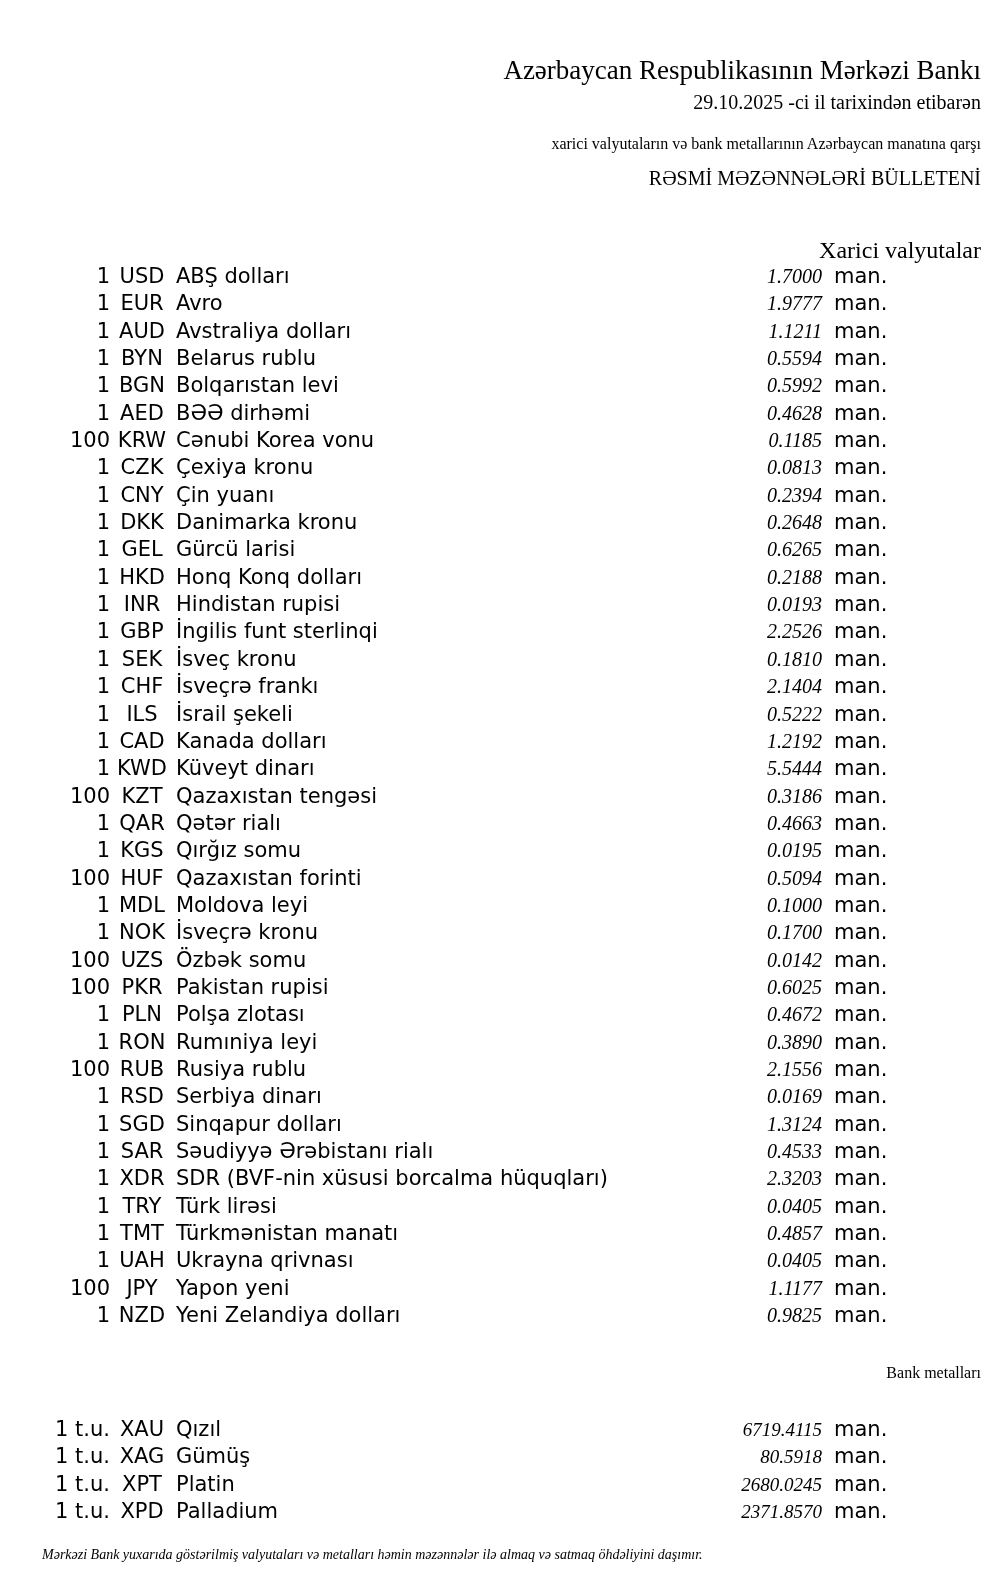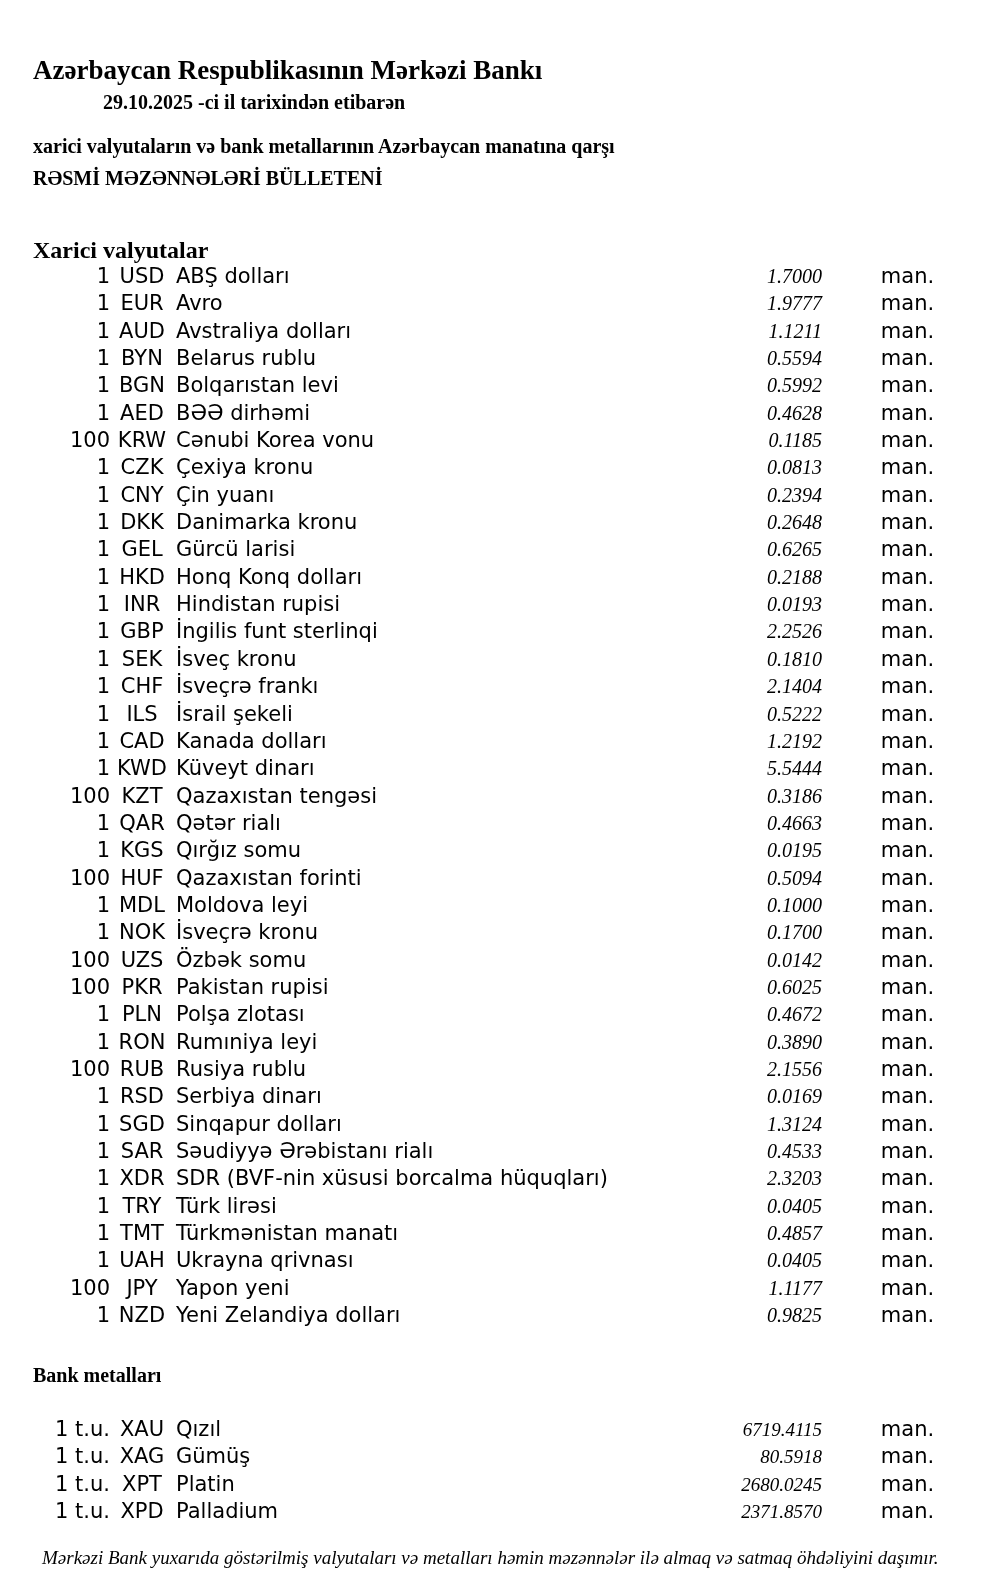--- a/index.html
+++ b/index.html
@@ -2,55 +2,55 @@
 <html><head>
 <meta charset="utf-8">
 <style>
   html,body{margin:0;padding:0;}
   body{
     width:981px;height:1583px;position:relative;overflow:hidden;
     background:#ffffff;color:#000000;
     font-family:"DejaVu Sans",sans-serif;
   }
   .heading{
-    position:absolute;left:33px;right:0;text-align:left;
-    font-family:"Liberation Serif",serif;font-weight:bold;line-height:1;
+    position:absolute;left:33px;right:0;text-align:right;
+    font-family:"Liberation Serif",serif;font-weight:normal;line-height:1;
     white-space:nowrap;
   }
   .title-line{top:57px;font-size:27px;}
   .date-line{top:92px;left:103px;font-size:20px;}
-  .subtitle-line{top:136px;font-size:20px;}
+  .subtitle-line{top:136px;font-size:16px;}
   .bulletin-line{top:168px;font-size:20px;}
   .section-fx{top:238px;font-size:24px;}
-  .section-metals{top:1365px;font-size:20px;}
+  .section-metals{top:1365px;font-size:16px;}
 
   table.rates{
     position:absolute;left:0;width:981px;
     border-collapse:collapse;table-layout:fixed;
   }
   #fx-table{top:263px;}
   #metals-table{top:1390px;margin-top:26px;}
   td{
     padding:0;line-height:27.35px;font-size:21px;
     white-space:nowrap;vertical-align:baseline;
   }
   td.qty{text-align:right;}
   td.code{text-align:center;}
   td.name{text-align:left;padding-left:2px;}
   td.rate{
     text-align:right;
     font-family:"Liberation Serif",serif;font-style:italic;font-size:20px;
   }
   #metals-table td.rate{font-size:19px;}
-  td.unit{text-align:center;padding-left:12px;}
+  td.unit{text-align:left;padding-left:12px;}
 
   .footer-note{
     position:absolute;left:42px;top:1547px;
     font-family:"Liberation Serif",serif;font-style:italic;
-    font-size:19px;line-height:1.2;white-space:nowrap;
+    font-size:14px;line-height:1.2;white-space:nowrap;
   }
 </style>
 </head>
 <body>
 
 <div class="heading title-line">Azərbaycan Respublikasının Mərkəzi Bankı</div>
 <div class="heading date-line">29.10.2025 -ci il tarixindən etibarən</div>
 <div class="heading subtitle-line">xarici valyutaların və bank metallarının Azərbaycan manatına qarşı</div>
 <div class="heading bulletin-line">RƏSMİ MƏZƏNNƏLƏRİ BÜLLETENİ</div>
 

